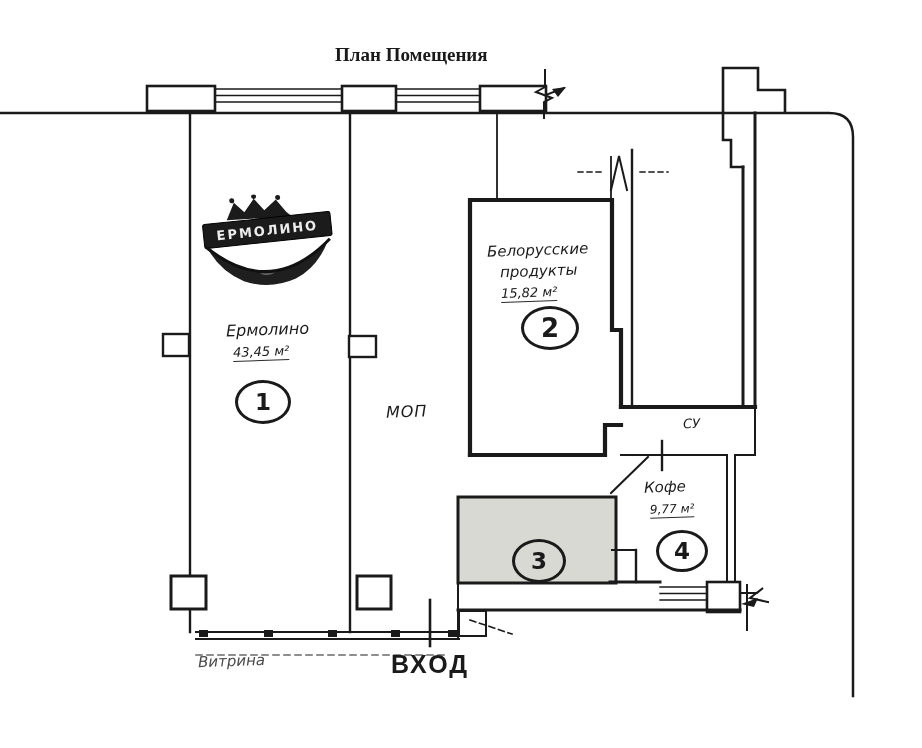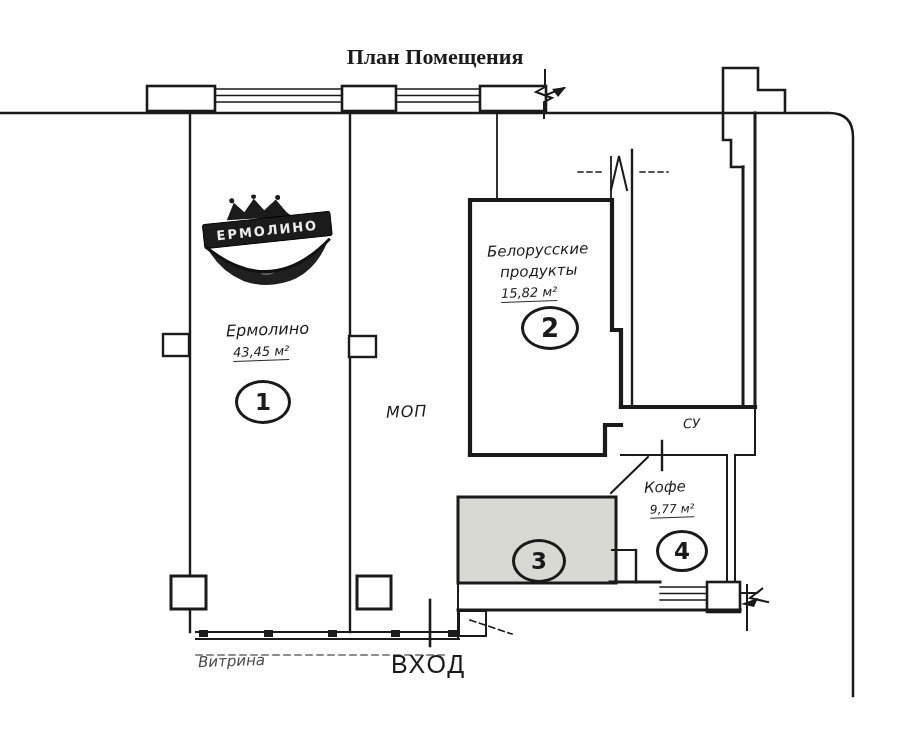--- a/index.html
+++ b/index.html
@@ -1,28 +1,28 @@
 <!DOCTYPE html>
 <html><head>
 <meta charset="utf-8">
 <style>
   html,body{margin:0;padding:0;background:#fff;}
   .plan{position:relative;width:922px;height:748px;background:#ffffff;overflow:hidden;
         font-family:"DejaVu Sans",sans-serif;color:#1a1a1a;}
   svg.lines{position:absolute;left:0;top:0;}
-  .title{position:absolute;left:335px;top:44px;width:200px;text-align:center;
-         font-family:"Liberation Serif",serif;font-weight:bold;font-size:22px;}
+  .title{position:absolute;left:335px;top:44px;width:200px;
+         font-family:"Liberation Serif",serif;font-weight:bold;font-size:19px;}
   .lbl{position:absolute;font-style:italic;white-space:nowrap;}
   .hand{transform:rotate(-2deg);}
   .under{border-bottom:1.5px solid #2a2a2a;padding-bottom:1px;}
   .circ{position:absolute;border:3px solid #1a1a1a;border-radius:50%;
         display:flex;align-items:center;justify-content:center;
         font-weight:bold;font-size:23px;background:transparent;}
   .entr{position:absolute;left:391px;top:650px;font-family:"Liberation Sans",sans-serif;
-        font-weight:400;font-size:25px;letter-spacing:2px;}
+        font-weight:700;font-size:25px;letter-spacing:2px;}
   .vitr{color:#4a4a4a;font-size:15px;}
   .logo{position:absolute;left:198px;top:194px;width:140px;height:98px;transform:rotate(-3deg);}
 </style>
 </head>
 <body>
 
 <div class="plan">
 
   <svg class="lines" width="922" height="748" viewBox="0 0 922 748">
     <g fill="none" stroke="#1a1a1a" stroke-linecap="square">

